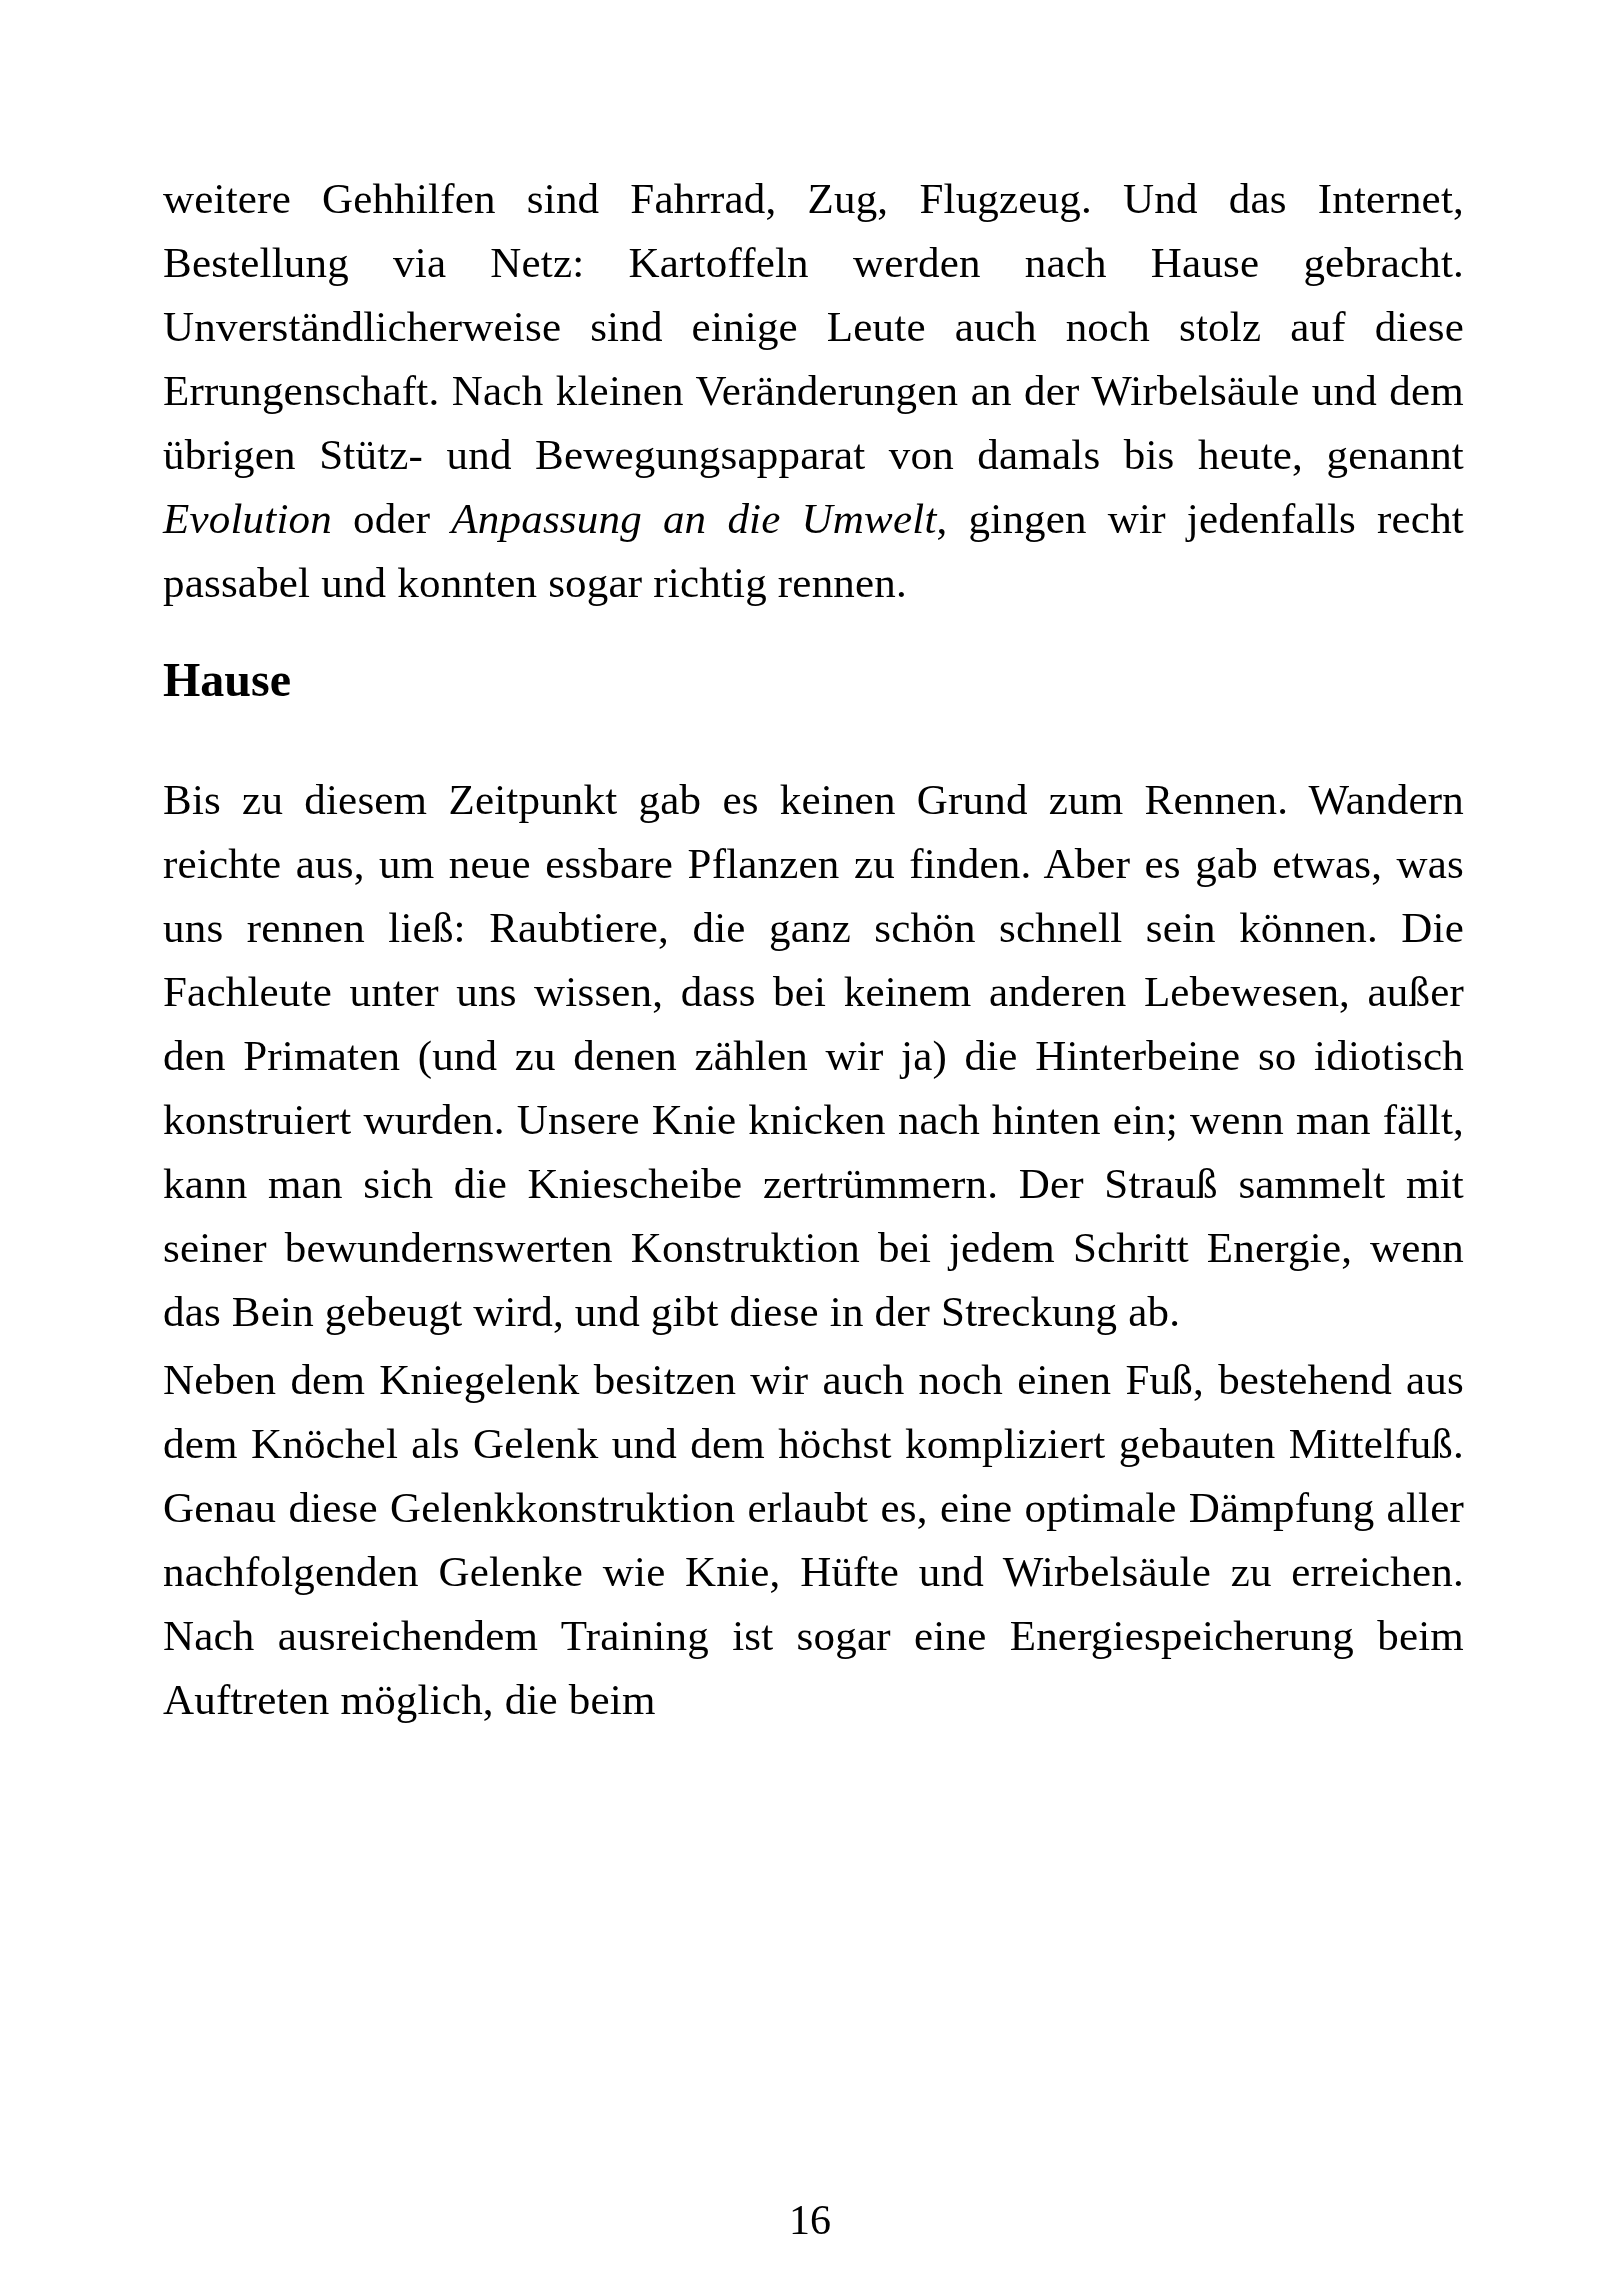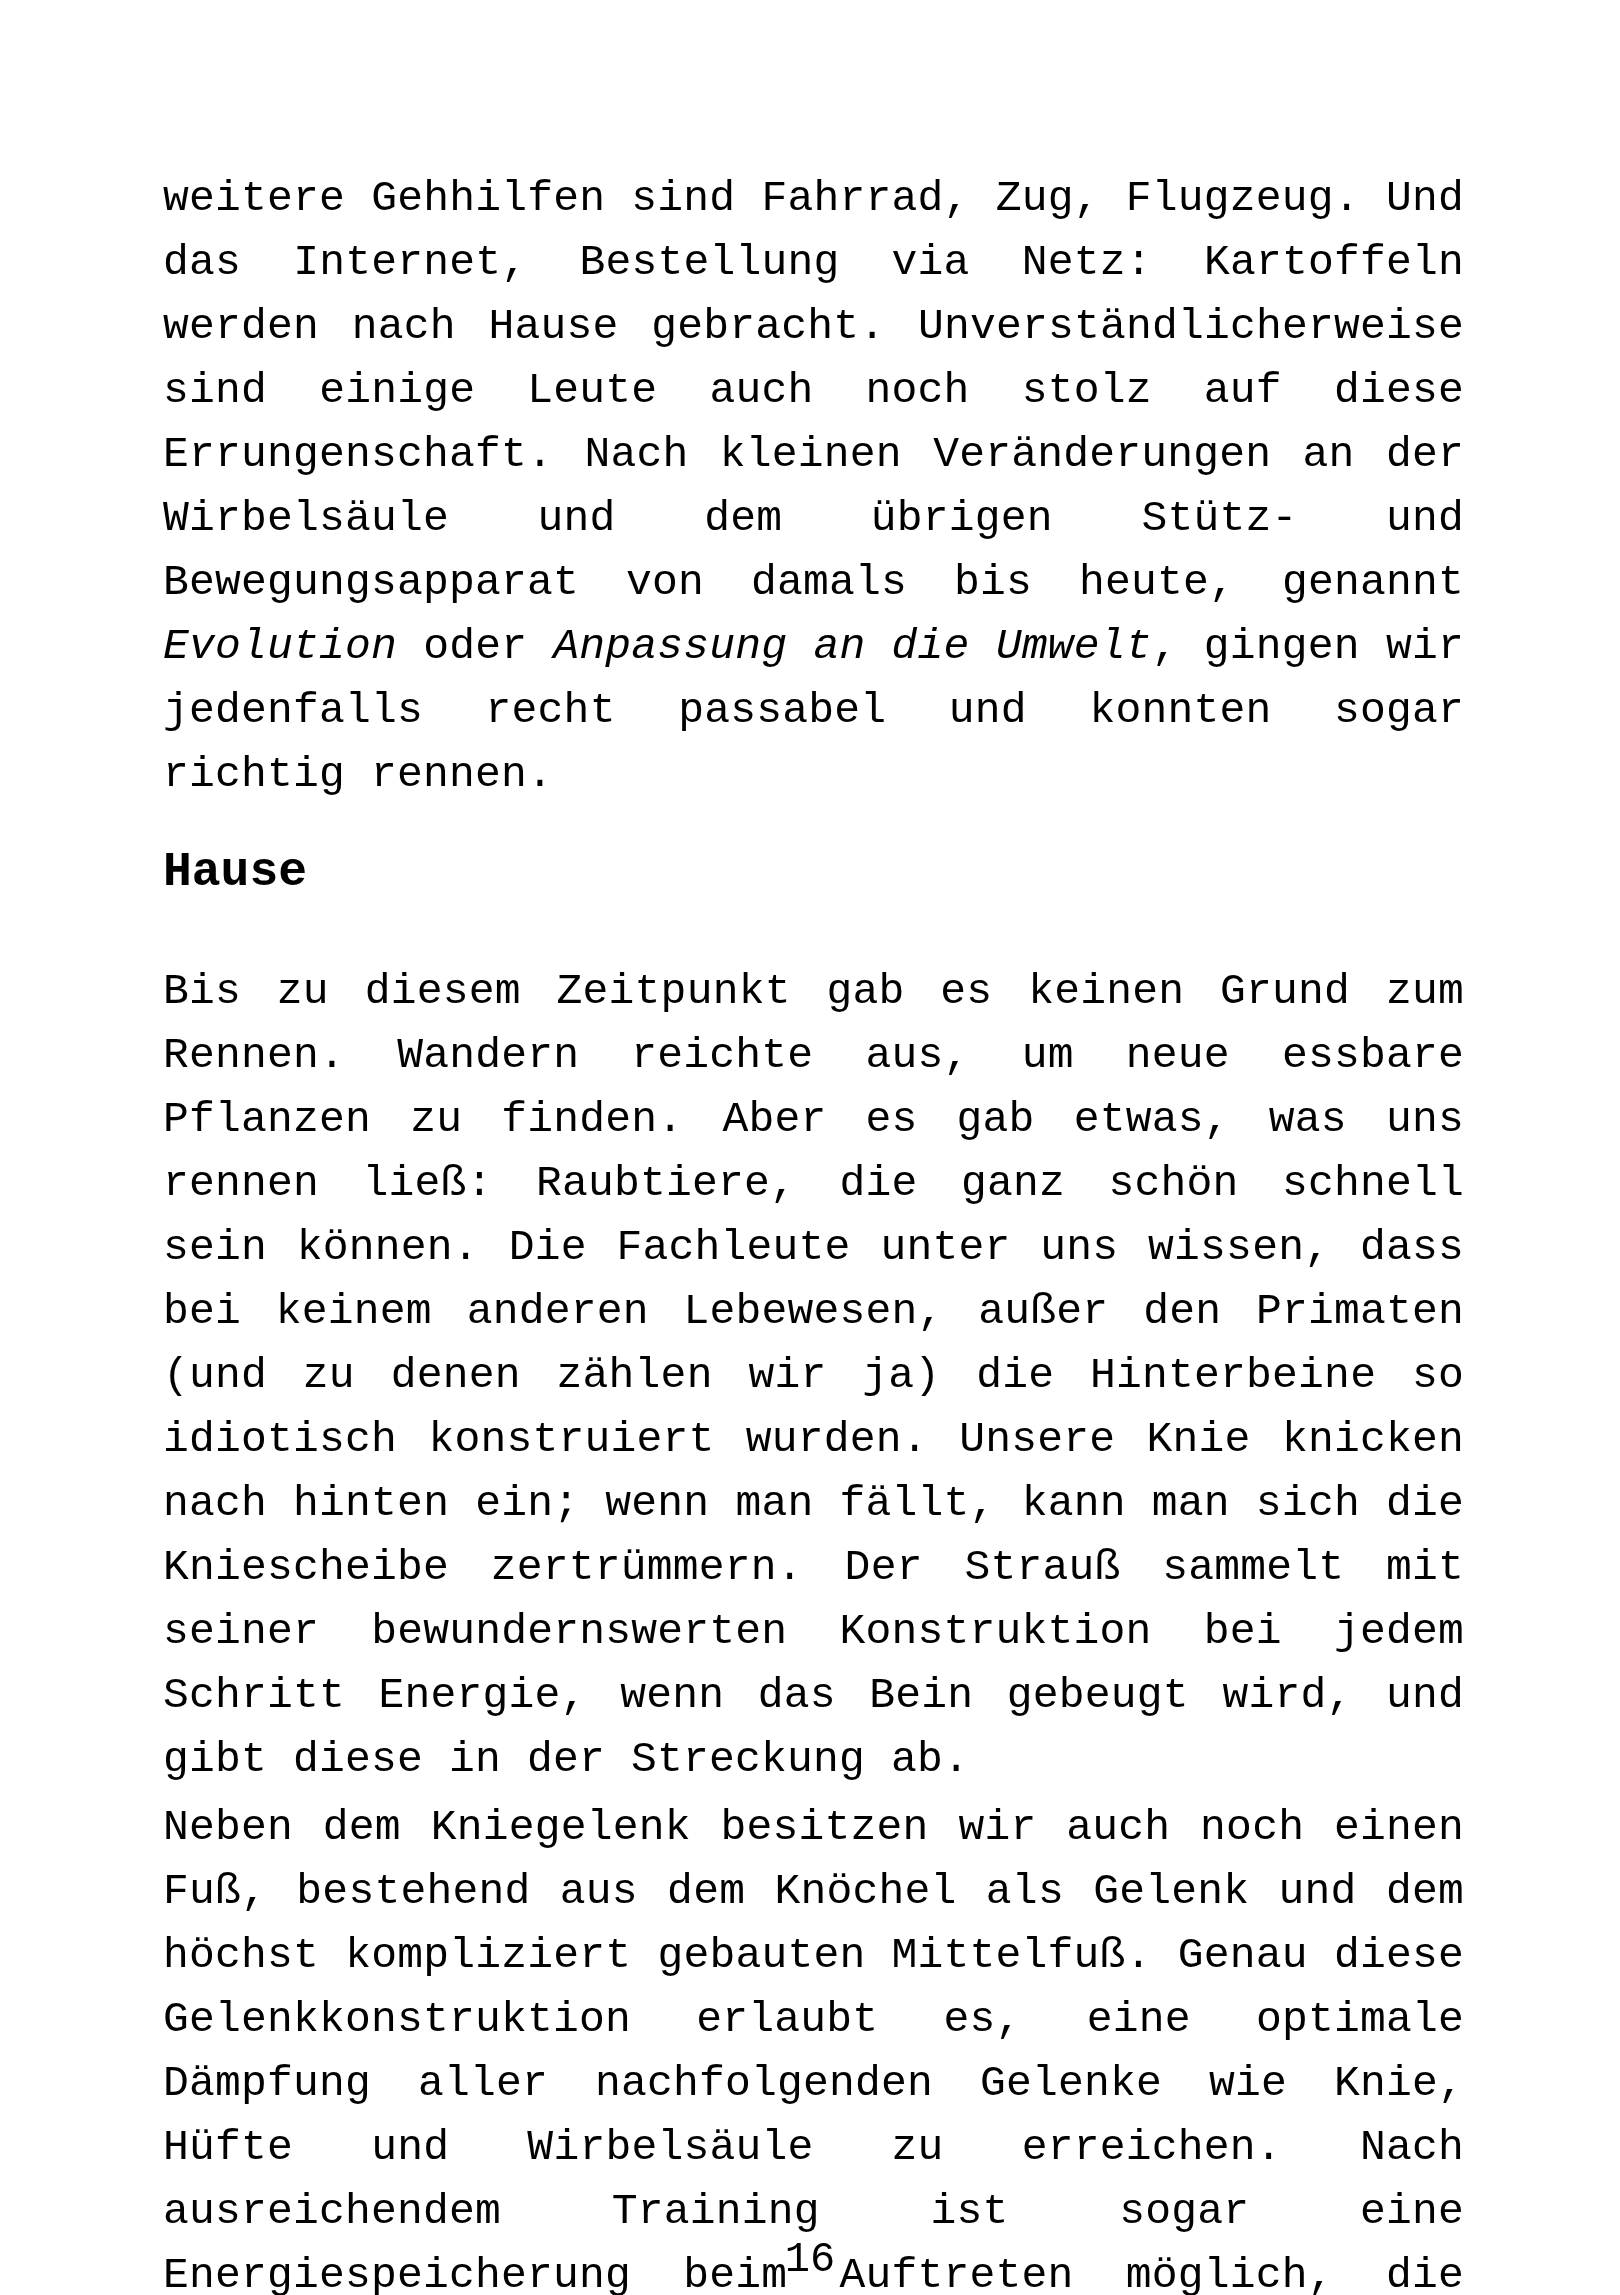--- a/index.html
+++ b/index.html
@@ -6,21 +6,21 @@
     margin: 0;
     padding: 0;
     background: #ffffff;
   }
   .page {
     position: relative;
     width: 1620px;
     height: 2295px;
     background: #ffffff;
     color: #000000;
-    font-family: Liberation Mono, monospace;
+    font-family: Liberation Serif, serif;
     overflow: hidden;
   }
   .text-block {
     position: absolute;
     left: 163px;
     top: 167px;
     width: 1301px;
   }
   .body-text {
     font-size: 43px;
@@ -53,21 +53,20 @@
     margin-top: 4px;
   }
   .page-number {
     position: absolute;
     left: 0;
     width: 100%;
     top: 2195px;
     text-align: center;
     font-size: 42px;
     line-height: 51px;
-    margin-top: 40px;
   }
 </style>
 </head>
 <body>
 
 <div class="page">
   <div class="text-block">
 
     <p class="body-text para-1"><span>weitere Gehhilfen sind Fahrrad, Zug, Flugzeug. Und das Internet, Bestellung via Netz: Kartoffeln werden nach Hause gebracht. Unverständlicherweise sind einige Leute auch noch stolz auf diese Errungenschaft. Nach kleinen Veränderungen an der Wirbelsäule und dem übrigen Stütz- und Bewegungsapparat von damals bis heute, genannt </span><em>Evolution</em><span> oder </span><em>Anpassung an die Umwelt</em><span>, gingen wir jedenfalls recht passabel und konnten sogar richtig rennen.</span></p>
 

